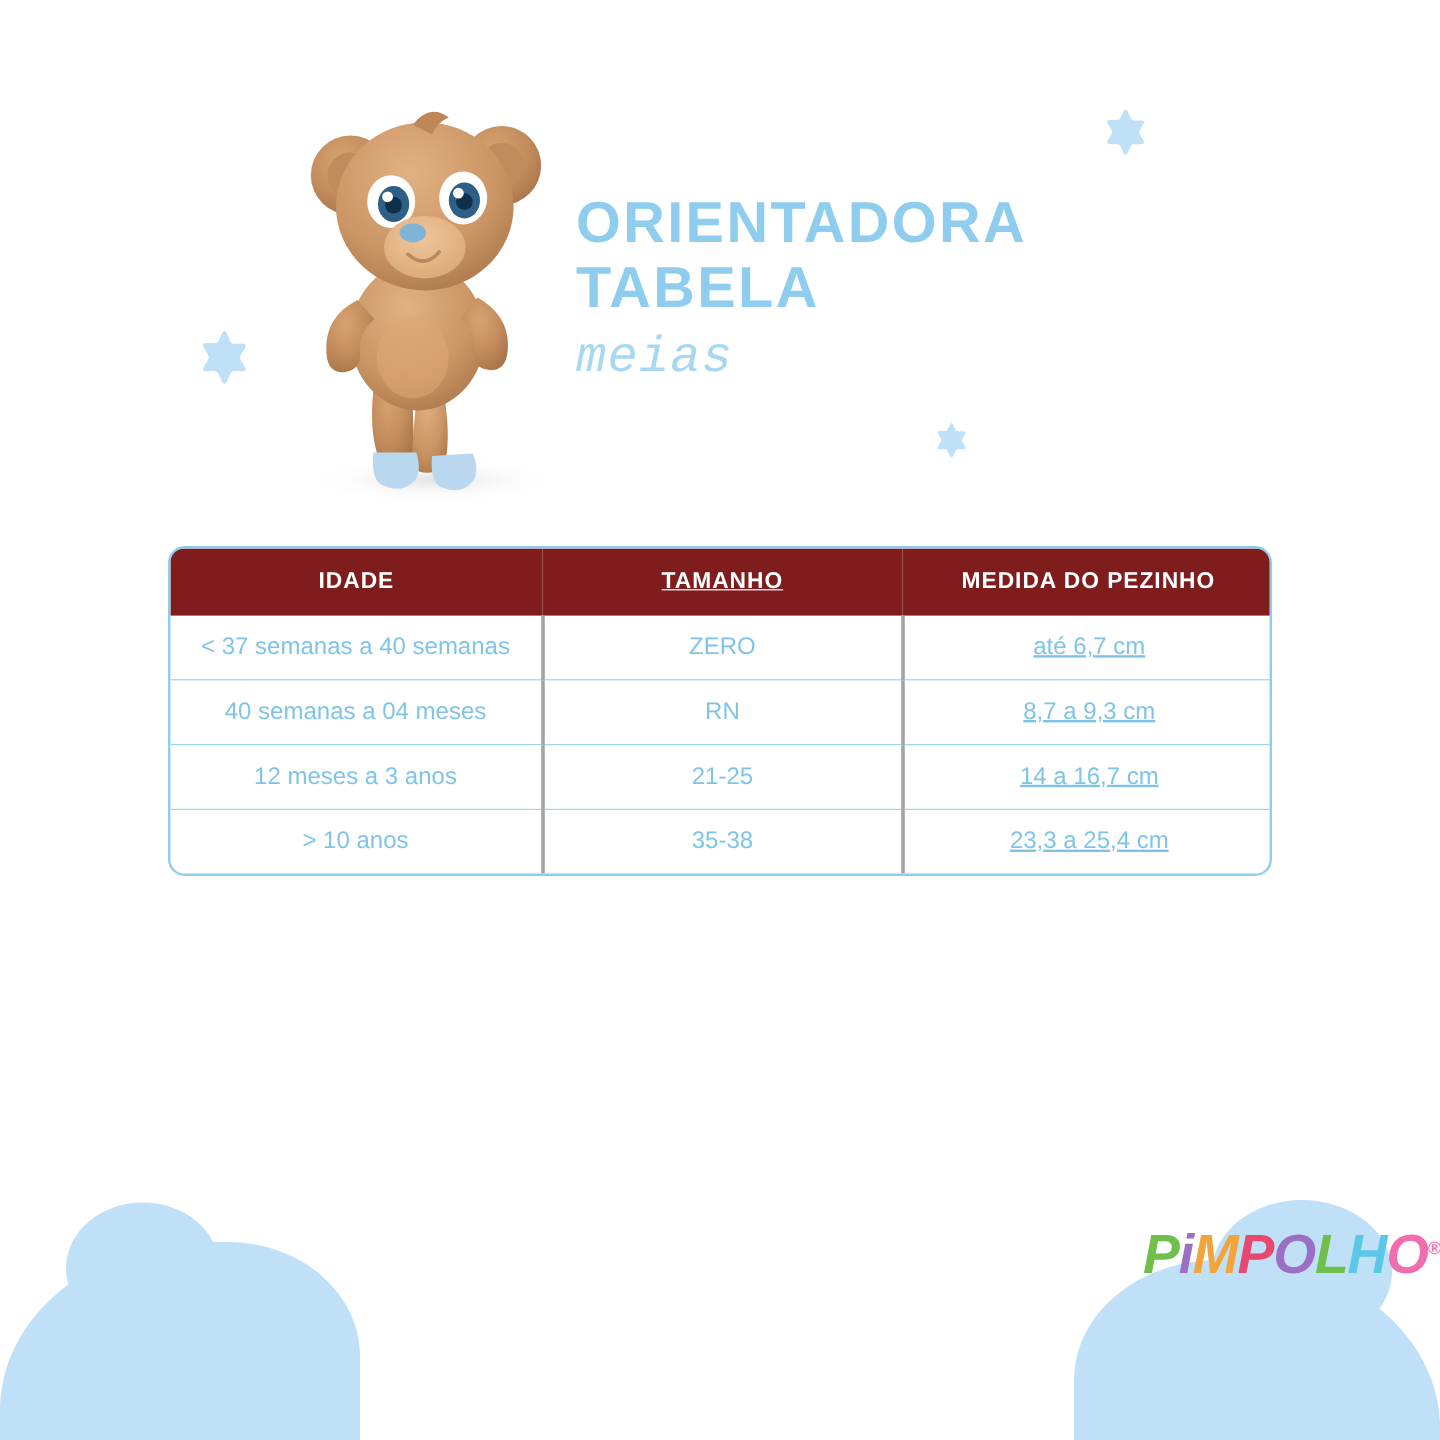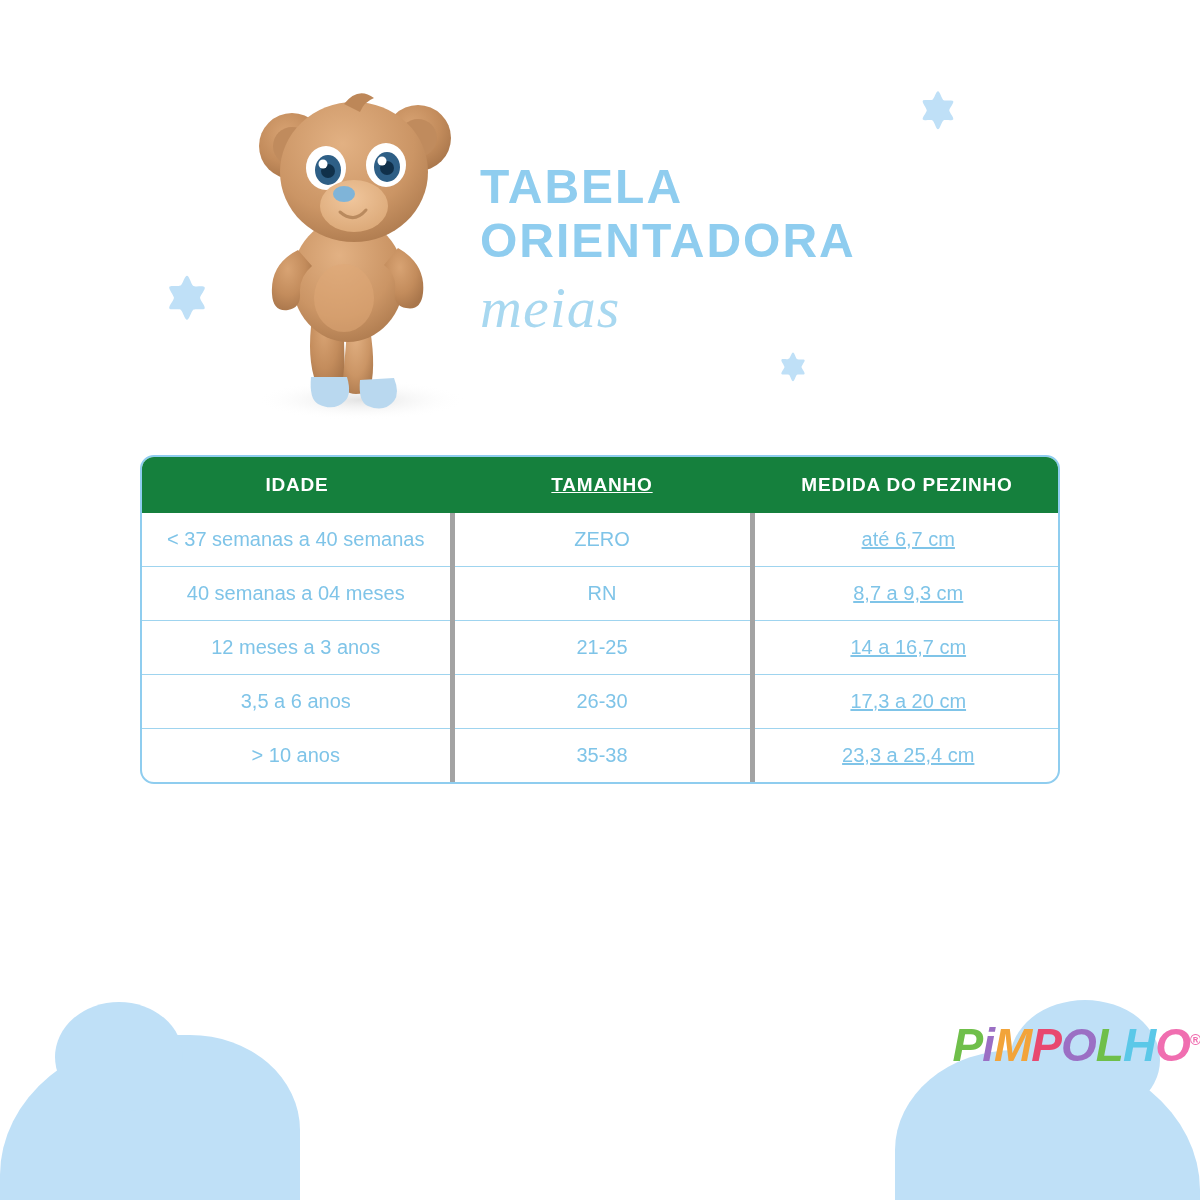--- a/index.html
+++ b/index.html
@@ -72,23 +72,23 @@
   }
   .title-line {
     color: #8fcdef;
     font-weight: bold;
     font-size: 48px;
     letter-spacing: 2px;
     line-height: 1.12;
   }
   .subtitle {
     color: #a8d8f0;
-    font-family: Liberation Serif, serif;
+    font-family: Liberation Mono, monospace;
     font-style: italic;
-    font-size: 58px;
+    font-size: 42px;
     margin-top: 6px;
     letter-spacing: 1px;
   }
 
   
   .bear {
     position: absolute;
     left: 236px;
     top: 60px;
     width: 260px;
@@ -104,38 +104,38 @@
     border: 2px solid #8fcdef;
     border-radius: 14px;
     overflow: hidden;
   }
   table {
     border-collapse: collapse;
     width: 100%;
     table-layout: fixed;
   }
   thead th {
-    background: #15803d;
+    background: #7f1d1d;
     color: #ffffff;
     font-size: 19px;
     font-weight: bold;
     letter-spacing: 0.8px;
     padding: 17px 6px;
     text-align: center;
   }
   thead th.c0 { width: 310px; }
   thead th.c1 { width: 300px; text-decoration: underline; }
   thead th.c2 { width: 310px; }
   tbody td {
     color: #7fc4e8;
     font-size: 20px;
     text-align: center;
     padding: 15px 6px;
     border-top: 1px solid #9fd4ef;
-    border-right: 5px solid #a3a3a3;
+    border-right: 3px solid #a3a3a3;
   }
   tbody td:last-child { border-right: none; text-decoration: underline; }
   tbody tr:first-child td { border-top: none; }
 
   
   .logo {
     position: absolute;
     left: 0; right: 0;
     top: 1018px;
     text-align: right;
@@ -217,22 +217,22 @@
       <circle cx="87" cy="104" r="4.5" fill="#ffffff"></circle>
       <circle cx="146" cy="101" r="4.5" fill="#ffffff"></circle>
 
       <ellipse cx="118" cy="146" rx="34" ry="26" fill="url(#muz)"></ellipse>
       <ellipse cx="108" cy="134" rx="11" ry="8" fill="#7fb4d8"></ellipse>
       <path d="M104 152 q14 12 26 -2" stroke="#b98a5e" stroke-width="3" fill="none" stroke-linecap="round"></path>
     </svg>
   </div>
 
   <div class="title-block">
+    <div class="title-line">ORIENTADORA</div>
     <div class="title-line">TABELA</div>
-    <div class="title-line">ORIENTADORA</div>
     <div class="subtitle">meias</div>
   </div>
 </div>
 
 <div class="star" style="left:158px; top:272px;">
   <svg width="58" height="58" viewBox="0 0 24 24" fill="#bfe0f7">
     <path d="M12 1.6c.9 0 1.7 3.4 2.5 4.1.8.7 4.3-.2 4.8.6.5.8-1.9 3.4-1.9 4.4s2.4 3.6 1.9 4.4c-.5.8-4 -.1-4.8.6-.8.7-1.6 4.1-2.5 4.1s-1.7-3.4-2.5-4.1c-.8-.7-4.3.2-4.8-.6-.5-.8 1.9-3.4 1.9-4.4S4.2 6.9 4.7 6.1c.5-.8 4 .1 4.8-.6C10.3 4.8 11.1 1.6 12 1.6z"></path>
   </svg>
 </div>
 <div class="star" style="left:913px; top:88px;">
@@ -265,25 +265,20 @@
         <td>40 semanas a 04 meses</td>
         <td>RN</td>
         <td>8,7 a 9,3 cm</td>
       </tr>
       <tr>
         <td>12 meses a 3 anos</td>
         <td>21-25</td>
         <td>14 a 16,7 cm</td>
       </tr>
       <tr>
-        <td>3,5 a 6 anos</td>
-        <td>26-30</td>
-        <td>17,3 a 20 cm</td>
-      </tr>
-      <tr>
         <td>&gt; 10 anos</td>
         <td>35-38</td>
         <td>23,3 a 25,4 cm</td>
       </tr>
     </tbody>
   </table>
 </div>
 
 <div class="cloud cloud-left">
   <div class="cloud-left-bump"></div>

